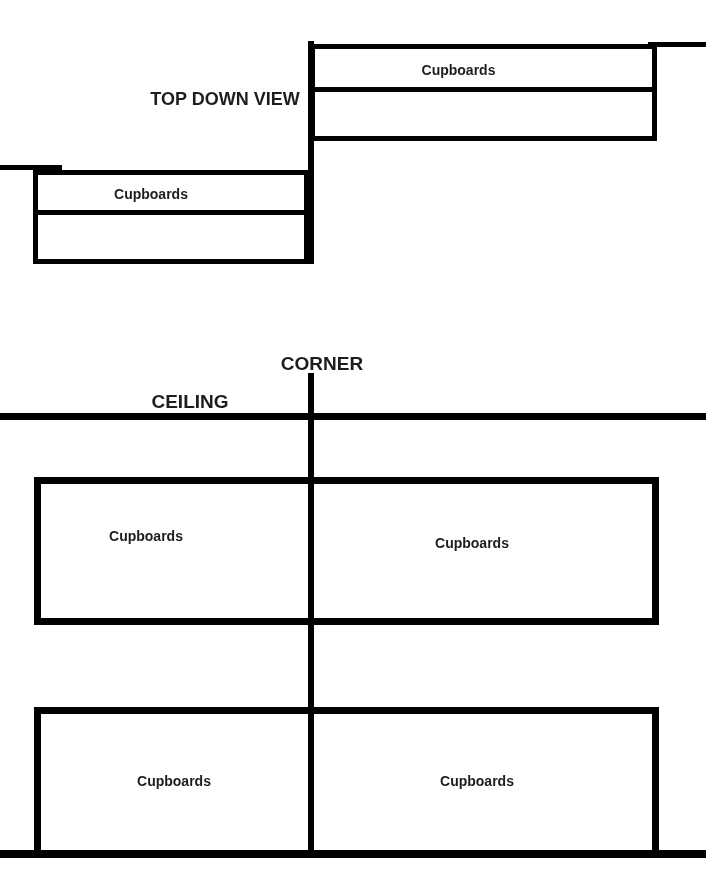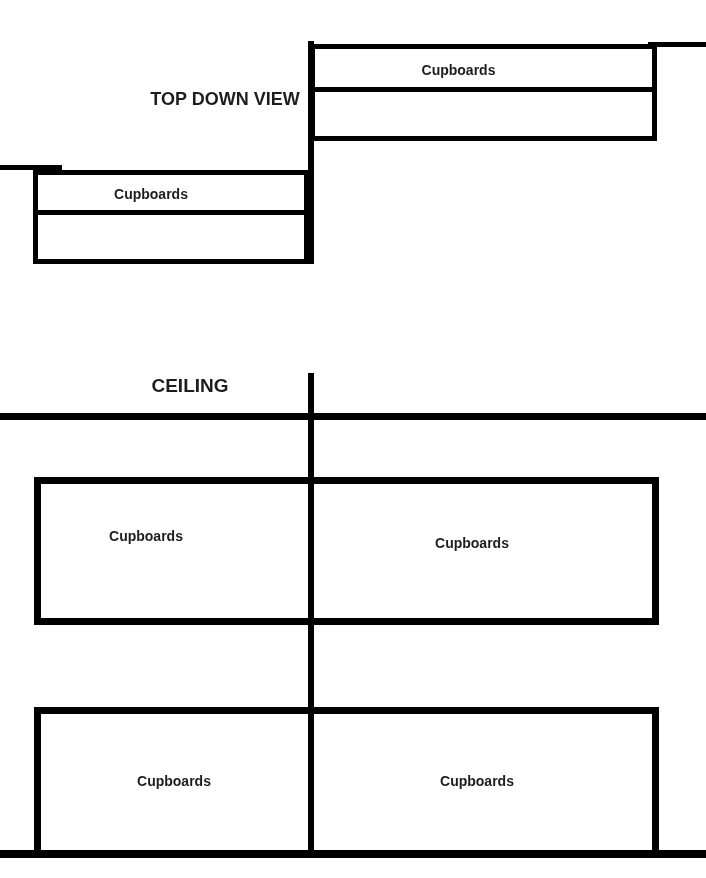--- a/index.html
+++ b/index.html
@@ -60,22 +60,23 @@
   <div class="box" style="left:310px; top:44px; width:347px; height:97px;">
     <div class="divider" style="top:38px;"></div>
     <div class="txt cup-label" style="left:0px; right:50px; top:11px;">Cupboards</div>
   </div>
 
   <div class="box" style="left:33px; top:170px; width:276px; height:94px;">
     <div class="divider" style="top:35px;"></div>
     <div class="txt cup-label" style="left:0px; right:40px; top:9px;">Cupboards</div>
   </div>
 
+  <div class="txt wall-label" style="left:252px; top:354px; width:140px;">CORNER</div>
 
-  <div class="txt wall-label" style="left:120px; top:376px; width:140px;">CEILING</div>
+  <div class="txt wall-label" style="left:120px; top:392px; width:140px;">CEILING</div>
 
   <div class="line" style="left:0px; top:413px; width:706px; height:7px;"></div>
 
   <div class="line" style="left:308px; top:373px; width:6px; height:485px;"></div>
 
   <div class="box thick" style="left:34px; top:477px; width:625px; height:148px;"></div>
 
   <div class="txt cup-label" style="left:66px; top:526px; width:160px;">Cupboards</div>
 
   <div class="txt cup-label" style="left:392px; top:533px; width:160px;">Cupboards</div>

